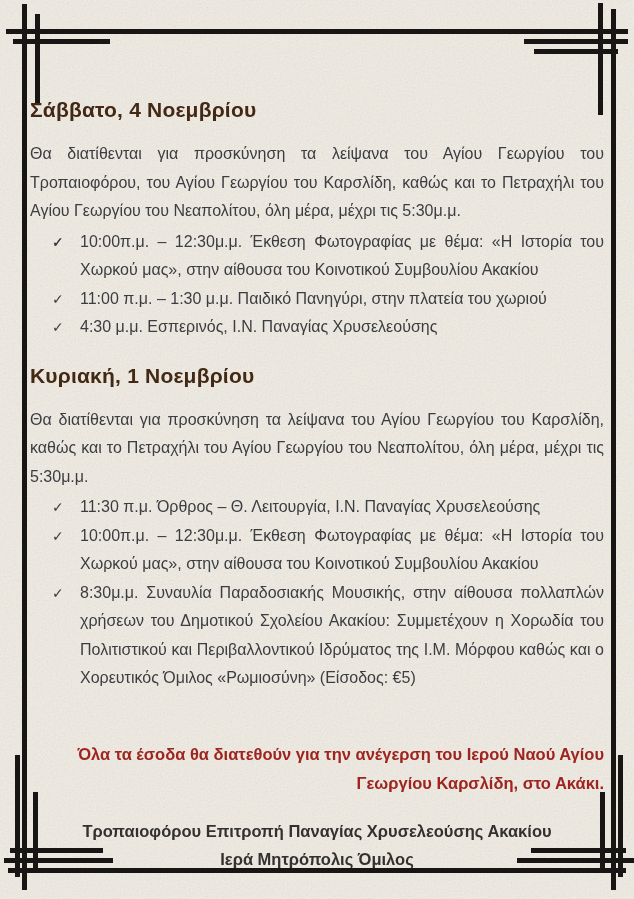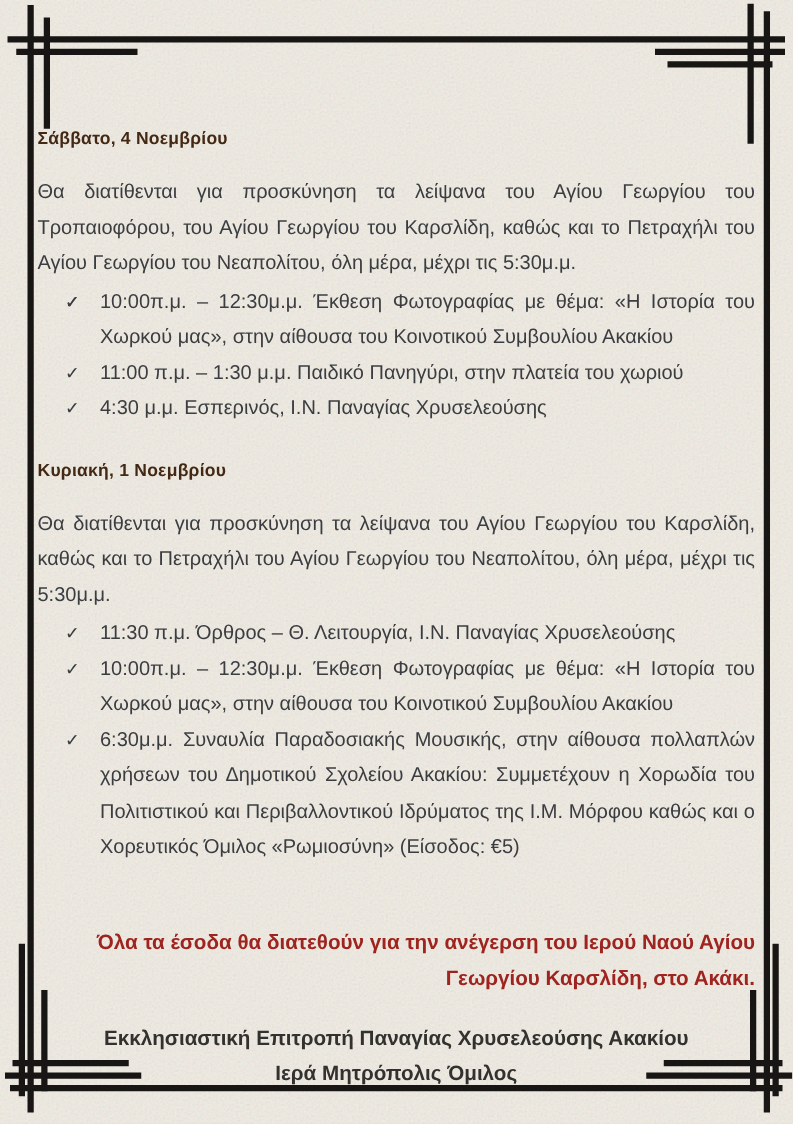--- a/index.html
+++ b/index.html
@@ -8,21 +8,21 @@
 
   
   .noise{position:absolute;inset:0;width:634px;height:899px;opacity:.16;mix-blend-mode:multiply;pointer-events:none;}
 
   
   .line{position:absolute;background:#181614;}
 
   
   .content{position:absolute;left:30px;top:0;width:574px;color:#3c3e42;font-size:16px;line-height:28.5px;}
   .content .spacer-top{height:100px;}
-  h2.day{margin:0 0 20px 0;font-size:14px;line-height:20px;font-weight:700;color:#442914;letter-spacing:.2px;}
+  h2.day{margin:0 0 20px 0;font-size:21px;line-height:20px;font-weight:700;color:#442914;letter-spacing:.2px;}
   .section-2 h2.day{margin-top:24px;}
   p.intro{margin:0;text-align:justify;}
   ul.events{list-style:none;margin:2px 0 0 0;padding:0;}
   ul.events li{position:relative;padding-left:50px;text-align:justify;}
   ul.events .check{position:absolute;left:22px;top:0;font-size:14px;color:#3c3e42;font-family:"DejaVu Sans",sans-serif;}
 
   .notice{position:absolute;left:30px;top:740px;width:574px;text-align:right;font-weight:700;
           color:#a2241f;font-size:16.5px;line-height:28.5px;margin:0;}
   .footer{position:absolute;left:30px;top:817px;width:574px;text-align:center;font-weight:700;
           color:#33322f;font-size:16.5px;line-height:28px;}
@@ -87,30 +87,30 @@
         <li>
           <span class="check">✓</span>
           <span>11:30 π.μ. Όρθρος – Θ. Λειτουργία, Ι.Ν. Παναγίας Χρυσελεούσης</span>
         </li>
         <li>
           <span class="check">✓</span>
           <span>10:00π.μ. – 12:30μ.μ. Έκθεση Φωτογραφίας με θέμα: «Η Ιστορία του Χωρκού μας», στην αίθουσα του Κοινοτικού Συμβουλίου Ακακίου</span>
         </li>
         <li>
           <span class="check">✓</span>
-          <span>6:30μ.μ. Συναυλία Παραδοσιακής Μουσικής, στην αίθουσα πολλαπλών χρήσεων του Δημοτικού Σχολείου Ακακίου: Συμμετέχουν η Χορωδία του Πολιτιστικού και Περιβαλλοντικού Ιδρύματος της Ι.Μ. Μόρφου καθώς και ο Χορευτικός Όμιλος «Ρωμιοσύνη» (Είσοδος: €5)</span>
+          <span>8:30μ.μ. Συναυλία Παραδοσιακής Μουσικής, στην αίθουσα πολλαπλών χρήσεων του Δημοτικού Σχολείου Ακακίου: Συμμετέχουν η Χορωδία του Πολιτιστικού και Περιβαλλοντικού Ιδρύματος της Ι.Μ. Μόρφου καθώς και ο Χορευτικός Όμιλος «Ρωμιοσύνη» (Είσοδος: €5)</span>
         </li>
       </ul>
     </section>
   </div>
 
   <p class="notice">Όλα τα έσοδα θα διατεθούν για την ανέγερση του Ιερού Ναού Αγίου Γεωργίου Καρσλίδη, στο Ακάκι.</p>
 
   <div class="footer">
-    <p>Εκκλησιαστική Επιτροπή Παναγίας Χρυσελεούσης Ακακίου</p>
+    <p>Τροπαιοφόρου Επιτροπή Παναγίας Χρυσελεούσης Ακακίου</p>
     <p>Ιερά Μητρόπολις Όμιλος</p>
   </div>
 
   <svg class="noise" xmlns="http://www.w3.org/2000/svg">
     <filter id="grain">
       <feTurbulence type="fractalNoise" baseFrequency="0.55" numOctaves="2" seed="7" stitchTiles="stitch"></feTurbulence>
     </filter>
     <rect width="634" height="899" filter="url(#grain)"></rect>
   </svg>
 

